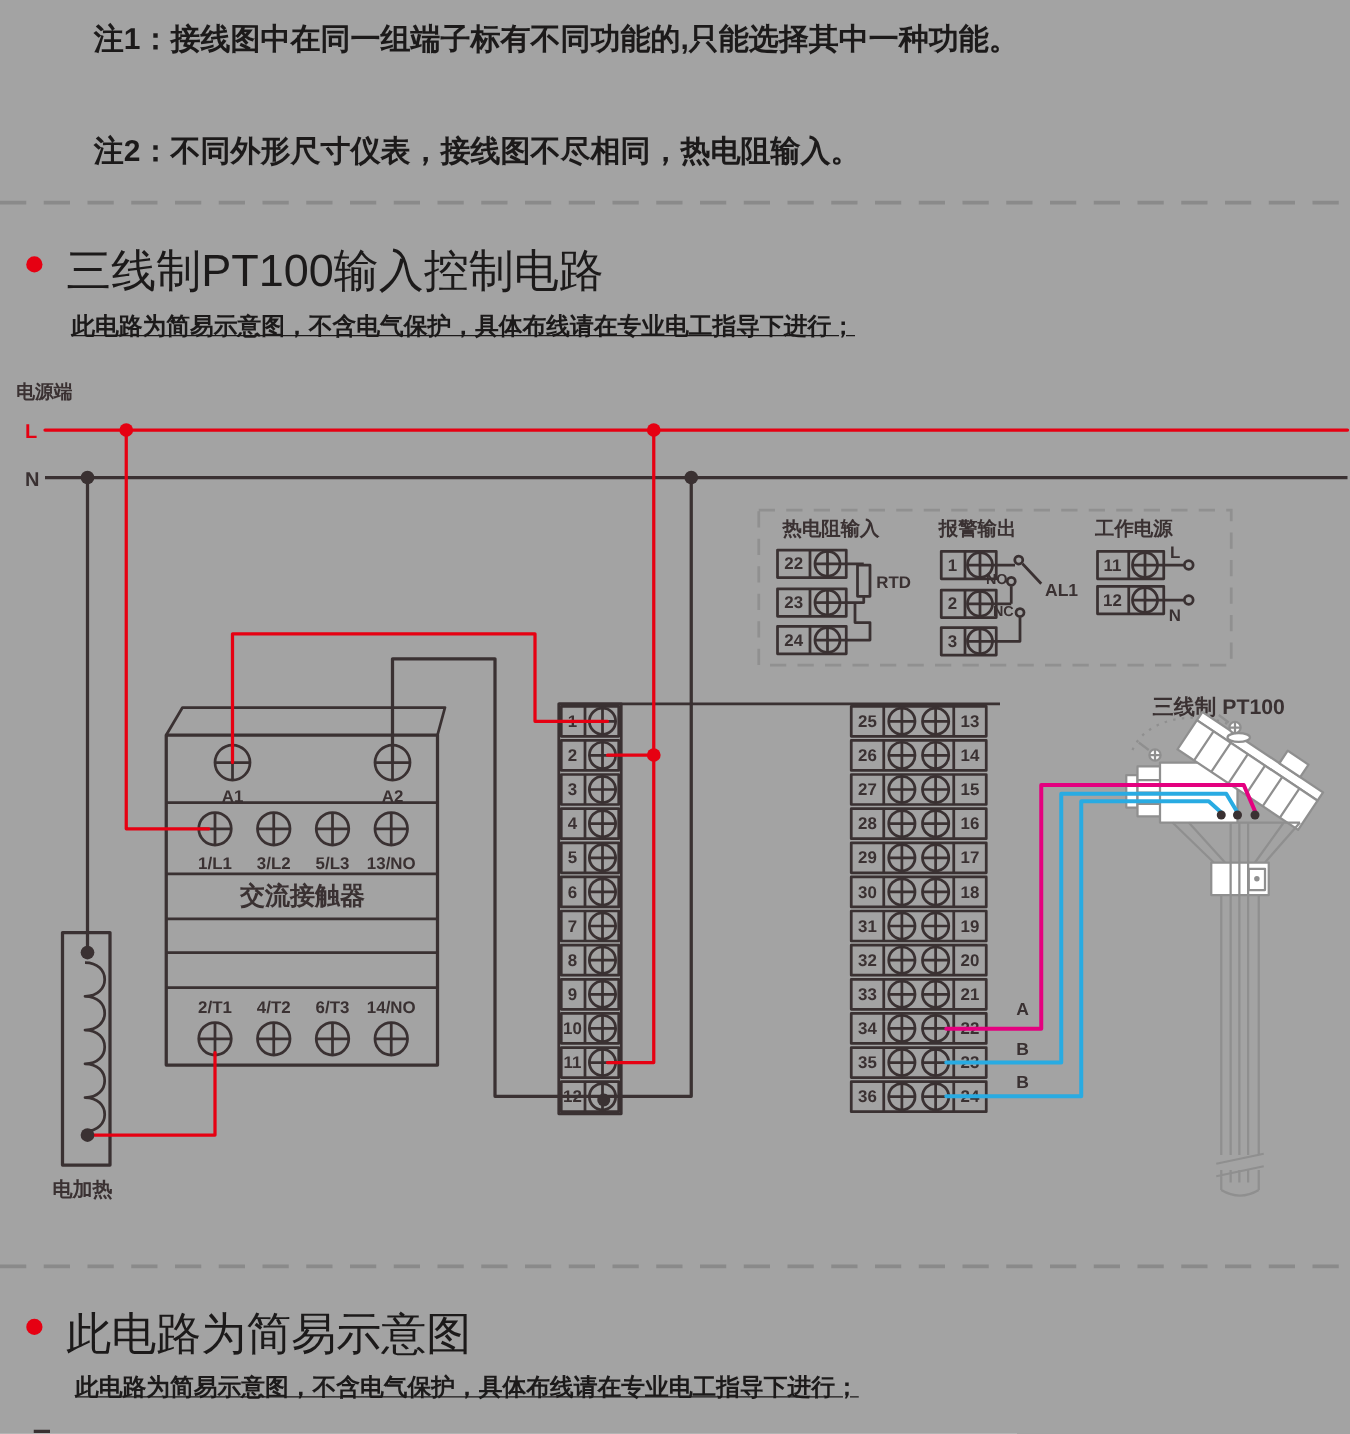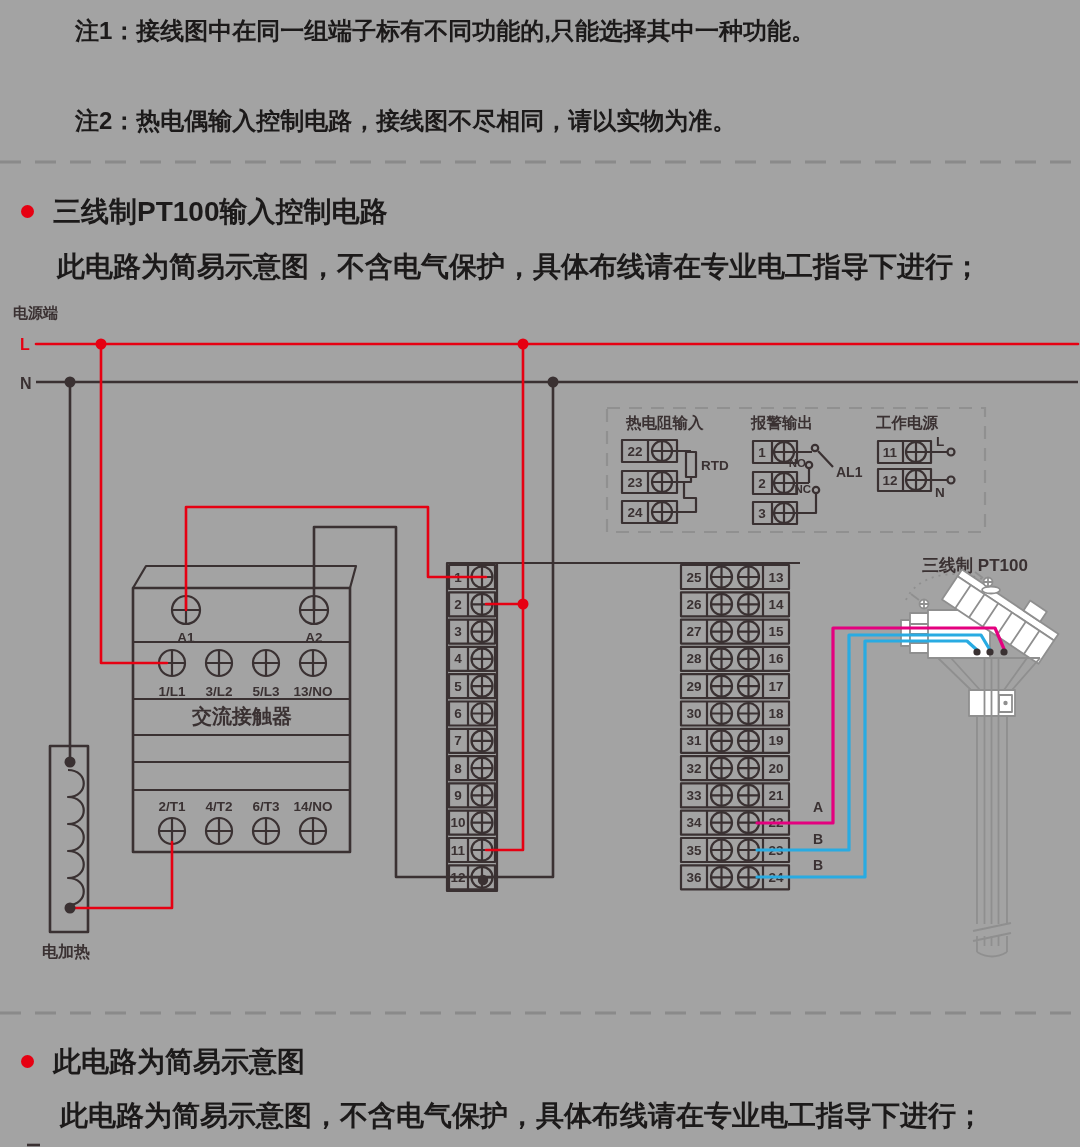--- a/index.html
+++ b/index.html
@@ -24,31 +24,31 @@
   .dotgray{fill:var(--sensor-outline);stroke:none;}
   .dash{stroke:var(--divider);stroke-width:3;stroke-dasharray:21 14;fill:none;}
   .dashbox{stroke:#909090;stroke-width:2.2;stroke-dasharray:13 9;fill:none;}
   .f11{font-size:11.5px;font-weight:700}.f13{font-size:13.5px;font-weight:700}
   .f14{font-size:14px;font-weight:700}.f15{font-size:15px;font-weight:600}
   .f155{font-size:15.5px;font-weight:700}.f16{font-size:16px;font-weight:700}
   .f17{font-size:17px;font-weight:700}.f20{font-size:20px;font-weight:600}
   .tlive{fill:var(--live-wire);}
   .htext{position:absolute;color:#1c1a1a;white-space:nowrap;}
   .note{font-size:24px;font-weight:600;}
-  .sec-title{font-size:28px;font-weight:700;}
-  .sec-sub{font-size:28px;font-weight:700;}
+  .sec-title{font-size:36px;font-weight:400;}
+  .sec-sub{font-size:19px;font-weight:700;text-decoration:underline;}
   .bullet{position:absolute;width:13px;height:13px;border-radius:50%;background:var(--bullet);}
 </style>
 </head>
 <body>
 
 <div class="page">
 
   <div class="htext note" style="left:75px;top:15px">注1：接线图中在同一组端子标有不同功能的,只能选择其中一种功能。</div>
-  <div class="htext note" style="left:75px;top:105px">注2：热电偶输入控制电路，接线图不尽相同，请以实物为准。</div>
+  <div class="htext note" style="left:75px;top:105px">注2：不同外形尺寸仪表，接线图不尽相同，热电阻输入。</div>
 
   <span class="bullet" style="left:21px;top:205px"></span>
   <div class="htext sec-title" style="left:53px;top:193px">三线制PT100输入控制电路</div>
   <div class="htext sec-sub" style="left:57px;top:248px">此电路为简易示意图，不含电气保护，具体布线请在专业电工指导下进行；</div>
 
   <span class="bullet" style="left:21px;top:1055px"></span>
   <div class="htext sec-title" style="left:53px;top:1043px">此电路为简易示意图</div>
   <div class="htext sec-sub" style="left:60px;top:1097px">此电路为简易示意图，不含电气保护，具体布线请在专业电工指导下进行；</div>
 
   <svg width="1080" height="1147" viewBox="0 0 1080 1147">

